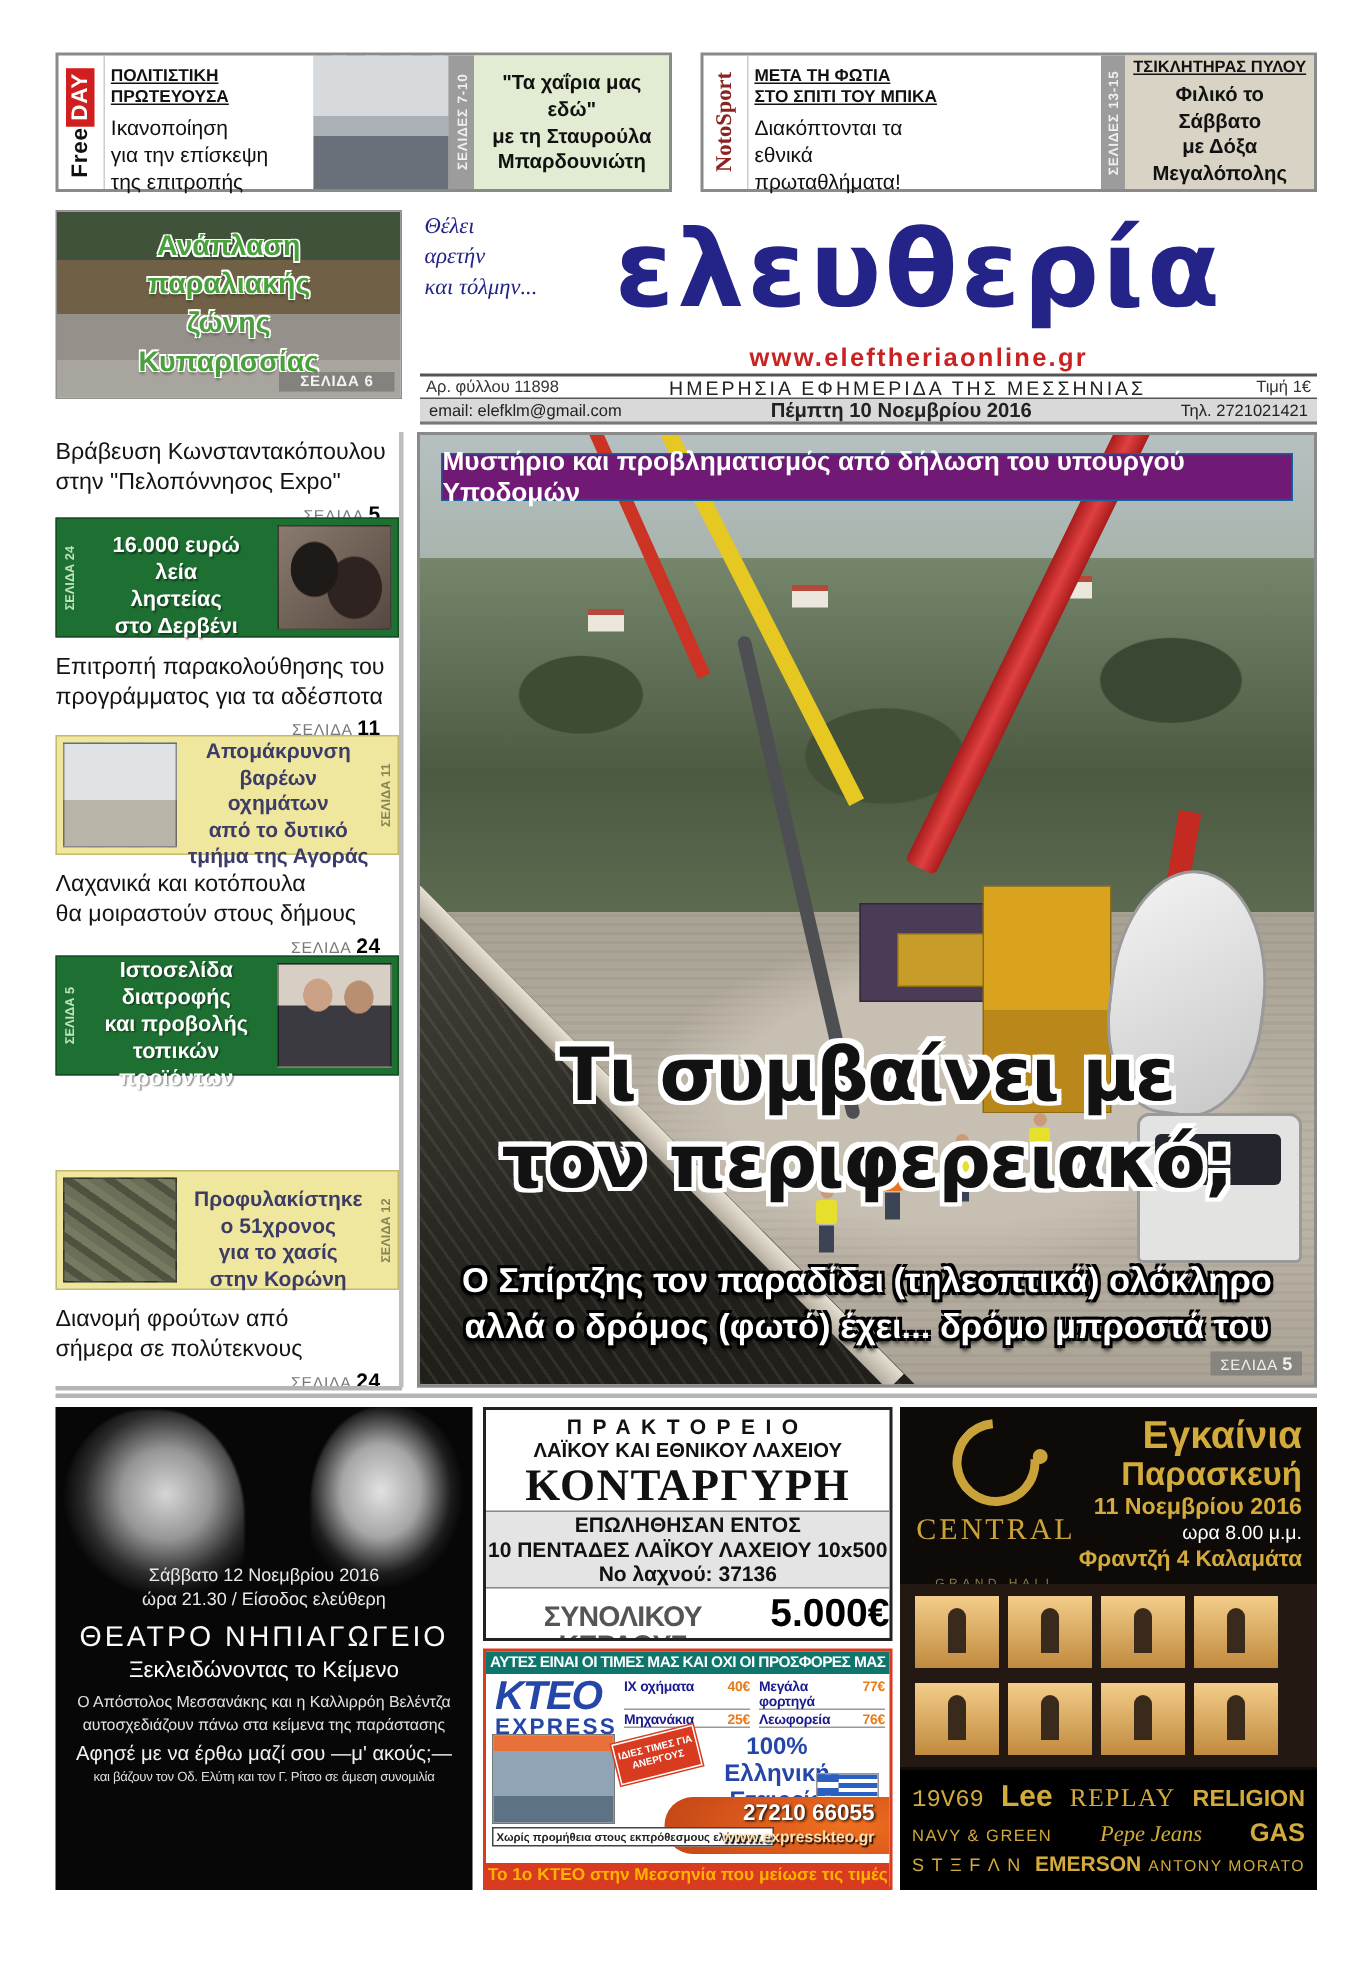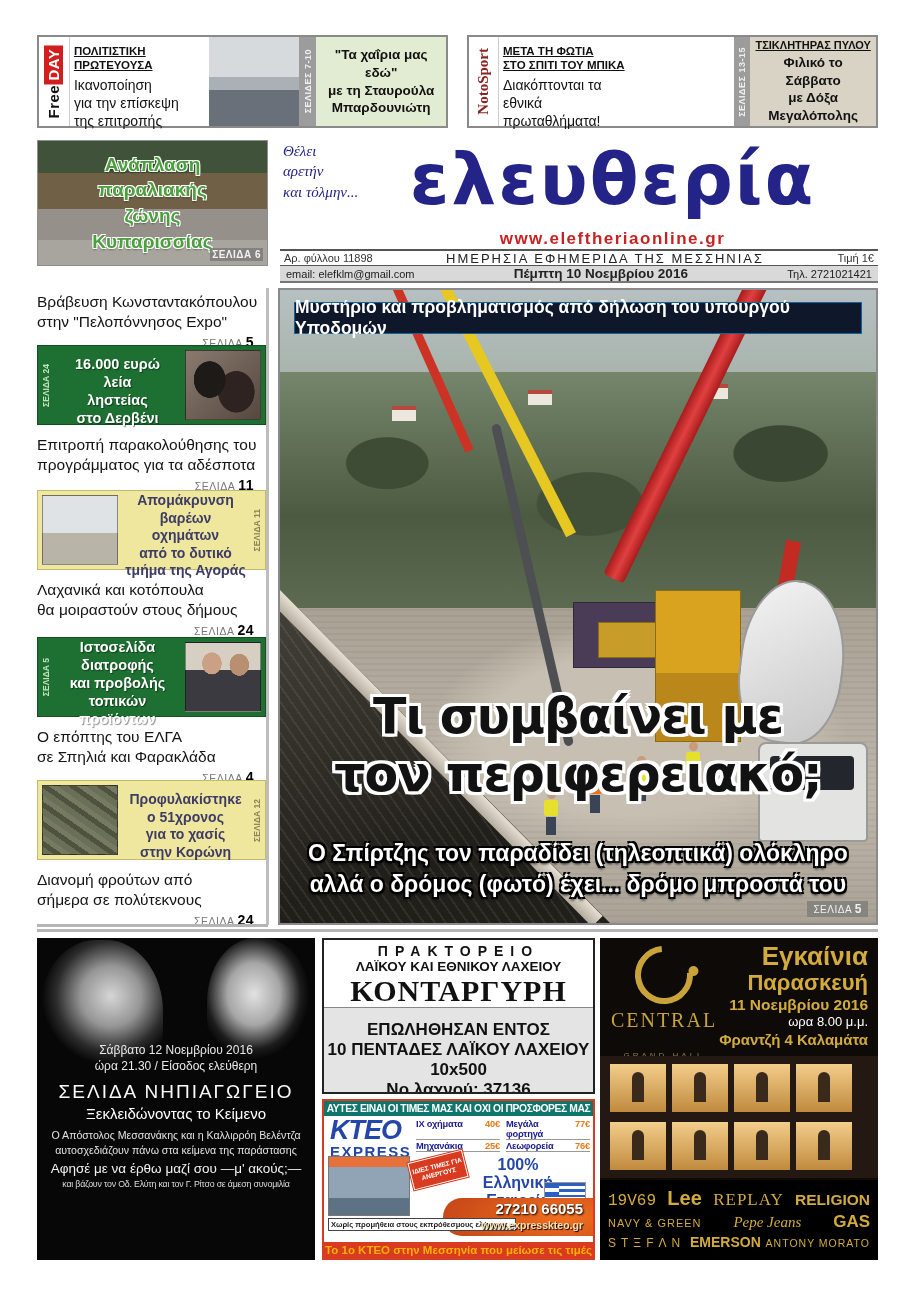--- a/index.html
+++ b/index.html
@@ -34,21 +34,21 @@
   .promo .bkick{font-size:11px;margin-bottom:2px;}
 
   
   .teaser{left:37px;top:140px;width:231px;height:126px;border:1px solid #8f8f8f;box-sizing:border-box;
           background:linear-gradient(180deg,#41523a 0 26%,#6f6046 26% 55%,#95908a 55% 80%,#a8a49e 80%),
           repeating-linear-gradient(75deg,rgba(255,255,255,.10) 0 3px,transparent 3px 11px);
           display:flex;align-items:center;justify-content:center;}
   .teaser-title{font-size:19px;font-weight:700;color:#49a03c;text-align:center;line-height:1.35;
         text-shadow:-1px -1px 0 #fff,1px -1px 0 #fff,-1px 1px 0 #fff,1px 1px 0 #fff,0 2px 2px rgba(0,0,0,.35);}
   .badge{position:absolute;right:4px;bottom:4px;background:rgba(125,125,120,.85);color:#f2f2f2;
-         font-size:10px;padding:1px 2px;font-weight:700;letter-spacing:.5px;}
+         font-size:10px;padding:1px 14px;font-weight:700;letter-spacing:.5px;}
   .slogan{left:283px;top:141px;font-family:"Liberation Serif",serif;font-style:italic;
           color:#232388;font-size:15px;line-height:1.35;}
   .logo{left:347px;top:136px;width:531px;text-align:center;font-family:"DejaVu Sans",sans-serif;
         font-size:71px;font-weight:800;color:#232388;letter-spacing:2px;line-height:1.25;}
   .site{left:347px;top:229px;width:531px;text-align:center;color:#c92222;font-weight:800;
         font-size:17px;letter-spacing:1.5px;}
   .issue-bar{left:280px;top:249px;width:598px;height:17px;border-top:2px solid #555;border-bottom:1px solid #555;
         display:flex;justify-content:space-between;align-items:center;font-size:11px;color:#333;box-sizing:border-box;padding:0 4px;}
   .issue-bar .mid{font-size:13px;letter-spacing:2px;color:#222;}
   .date-bar{left:280px;top:266px;width:598px;height:17px;background:#d9d9d9;border-bottom:2px solid #777;
@@ -118,21 +118,21 @@
   .cranetruck{right:135px;top:300px;width:84px;height:150px;
         background:linear-gradient(180deg,#d9a31f 0 55%,#b9871a 55%),
         repeating-linear-gradient(0deg,rgba(0,0,0,.12) 0 3px,transparent 3px 16px);border:1px solid #8c6c12;}
   .darktruck{right:215px;top:312px;width:86px;height:64px;background:#4a3c57;border:1px solid #32283c;}
   .dozer{left:318px;top:332px;width:56px;height:34px;background:#c79c28;border:1px solid #8c6c12;}
   .worker{position:absolute;width:18px;}
   .w-head{width:9px;height:9px;border-radius:50%;background:#c99b78;margin:0 auto;}
   .w-vest{width:14px;height:16px;margin:1px auto;border-radius:2px;background:#e6df2c;}
   .w-vest.orange{background:#e87420;}
   .w-legs{width:10px;height:18px;background:#3a4455;margin:0 auto;}
-  .kickbar{left:14px;right:14px;top:12px;height:30px;background:#0f172a;border:1px solid #0f649e;
+  .kickbar{left:14px;right:14px;top:12px;height:30px;background:#701a75;border:1px solid #0f649e;
         color:#fff;font-weight:700;font-size:17.5px;display:flex;align-items:center;justify-content:center;z-index:5;}
   .headline{left:0;right:0;top:398px;text-align:center;z-index:6;color:#121212;font-weight:800;
         font-size:49px;line-height:1.18;letter-spacing:-1px;font-family:"DejaVu Sans",sans-serif;
         text-shadow:-3px -3px 0 #fff,3px -3px 0 #fff,-3px 3px 0 #fff,3px 3px 0 #fff,0 -3px 0 #fff,0 3px 0 #fff,-3px 0 0 #fff,3px 0 0 #fff;}
   .subhead{left:0;right:0;top:548px;text-align:center;z-index:6;color:#fff;font-weight:700;font-size:23px;line-height:1.35;
         text-shadow:-2px -2px 0 #000,2px -2px 0 #000,-2px 2px 0 #000,2px 2px 0 #000,0 3px 3px #000;}
   .ph-badge{position:absolute;right:8px;bottom:6px;z-index:7;background:rgba(130,130,124,.9);color:#f0f0f0;
         font-size:10px;padding:1px 6px;letter-spacing:.5px;}
   .ph-badge b{font-size:12px;}
 
@@ -151,21 +151,21 @@
   .th-quote{font-size:13.5px;margin-top:4px;color:#f2f2f2;}
   .th-body2{font-size:8.8px;letter-spacing:-.2px;white-space:nowrap;margin-top:3px;color:#ddd;}
   .th-info{font-weight:700;font-size:11.5px;line-height:1.35;margin-top:8px;}
 
   #lottery{left:322px;top:938px;width:273px;height:156px;border:2px solid #222;background:#fff;
         box-sizing:border-box;text-align:center;overflow:hidden;}
   .lot1{font-size:14px;letter-spacing:7px;font-weight:700;margin-top:3px;line-height:1.15;}
   .lot2{font-size:13.5px;font-weight:700;line-height:1.15;}
   .lot-name{font-family:"Liberation Serif",serif;font-size:30px;font-weight:700;letter-spacing:1px;line-height:1.05;}
   .lot-sold{background:#e4e4e4;border-top:1px solid #888;border-bottom:1px solid #888;
-        font-size:17px;font-weight:700;line-height:1.18;padding:12px 0;margin-top:1px;}
+        font-size:14px;font-weight:700;line-height:1.18;padding:0 0;margin-top:1px;}
   .lot-prize{display:flex;justify-content:center;align-items:baseline;gap:7px;margin:3px 0 1px;line-height:1;}
   .lot-prize .lbl{font-size:19px;font-weight:800;color:#555;letter-spacing:-.5px;}
   .lot-prize .val{font-size:26px;font-weight:800;color:#000;}
 
   #kteo{left:322px;top:1099px;width:273px;height:161px;border:2px solid #d93b20;background:#fff;box-sizing:border-box;}
   .kt-banner{background:#0f766e;color:#fff;font-weight:800;font-size:10.3px;letter-spacing:-.4px;
         text-align:center;padding:2px 0;}
   .kt-body{position:relative;height:122px;}
   .kt-kteo{position:absolute;left:6px;top:0;color:#2446a8;font-size:27px;font-weight:800;font-style:italic;letter-spacing:-1px;line-height:1.05;}
   .kt-exp{position:absolute;left:6px;top:27px;color:#2446a8;font-size:15px;font-weight:800;letter-spacing:1.5px;}
@@ -333,25 +333,20 @@
     <div class="box gbox" style="top:349px">
       <div class="vstrip">
           <span class="vtext">ΣΕΛΙΔΑ 5</span>
         </div>
       <div class="boxtext pre">Ιστοσελίδα
 διατροφής
 και προβολής
 τοπικών προϊόντων</div>
       <div class="boxphoto ph-couple"></div>
     </div>
-    <div class="s-item" style="top:439px">
-      <div class="s-title pre">Ο επόπτης του ΕΛΓΑ
-σε Σπηλιά και Φαρακλάδα</div>
-      <div class="s-page"><span>ΣΕΛΙΔΑ</span><b>4</b></div>
-    </div>
     <div class="box ybox" style="top:492px">
       <div class="boxphoto ph-hash"></div>
       <div class="boxtext pre">Προφυλακίστηκε
 ο 51χρονος
 για το χασίς
 στην Κορώνη</div>
       <div class="vstrip">
           <span class="vtext">ΣΕΛΙΔΑ 12</span>
         </div>
     </div>
@@ -419,21 +414,21 @@
     <div class="ph-badge"><span>ΣΕΛΙΔΑ</span> <b>5</b></div>
   </div>
   <div id="bottom-rule" class="abs"></div>
 
   <div id="theater" class="abs">
     <div class="face face-l"></div>
     <div class="face face-r"></div>
     <div class="th-text">
       <div class="th-date">Σάββατο 12 Νοεμβρίου 2016</div>
       <div class="th-date">ώρα 21.30 / Είσοδος ελεύθερη</div>
-      <div class="th-title">ΣΕΛΙΔΑ ΝΗΠΙΑΓΩΓΕΙΟ</div>
+      <div class="th-title">ΘΕΑΤΡΟ ΝΗΠΙΑΓΩΓΕΙΟ</div>
       <div class="th-sub">Ξεκλειδώνοντας το Κείμενο</div>
       <div class="th-body pre">Ο Απόστολος Μεσσανάκης και η Καλλιρρόη Βελέντζα
 αυτοσχεδιάζουν πάνω στα κείμενα της παράστασης</div>
       <div class="th-quote">Αφησέ με να έρθω μαζί σου —μ' ακούς;—</div>
       <div class="th-body2">και βάζουν τον Οδ. Ελύτη και τον Γ. Ρίτσο σε άμεση συνομιλία</div>
     </div>
   </div>
 
   <div id="lottery" class="abs">
     <div class="lot1">ΠΡΑΚΤΟΡΕΙΟ</div>

